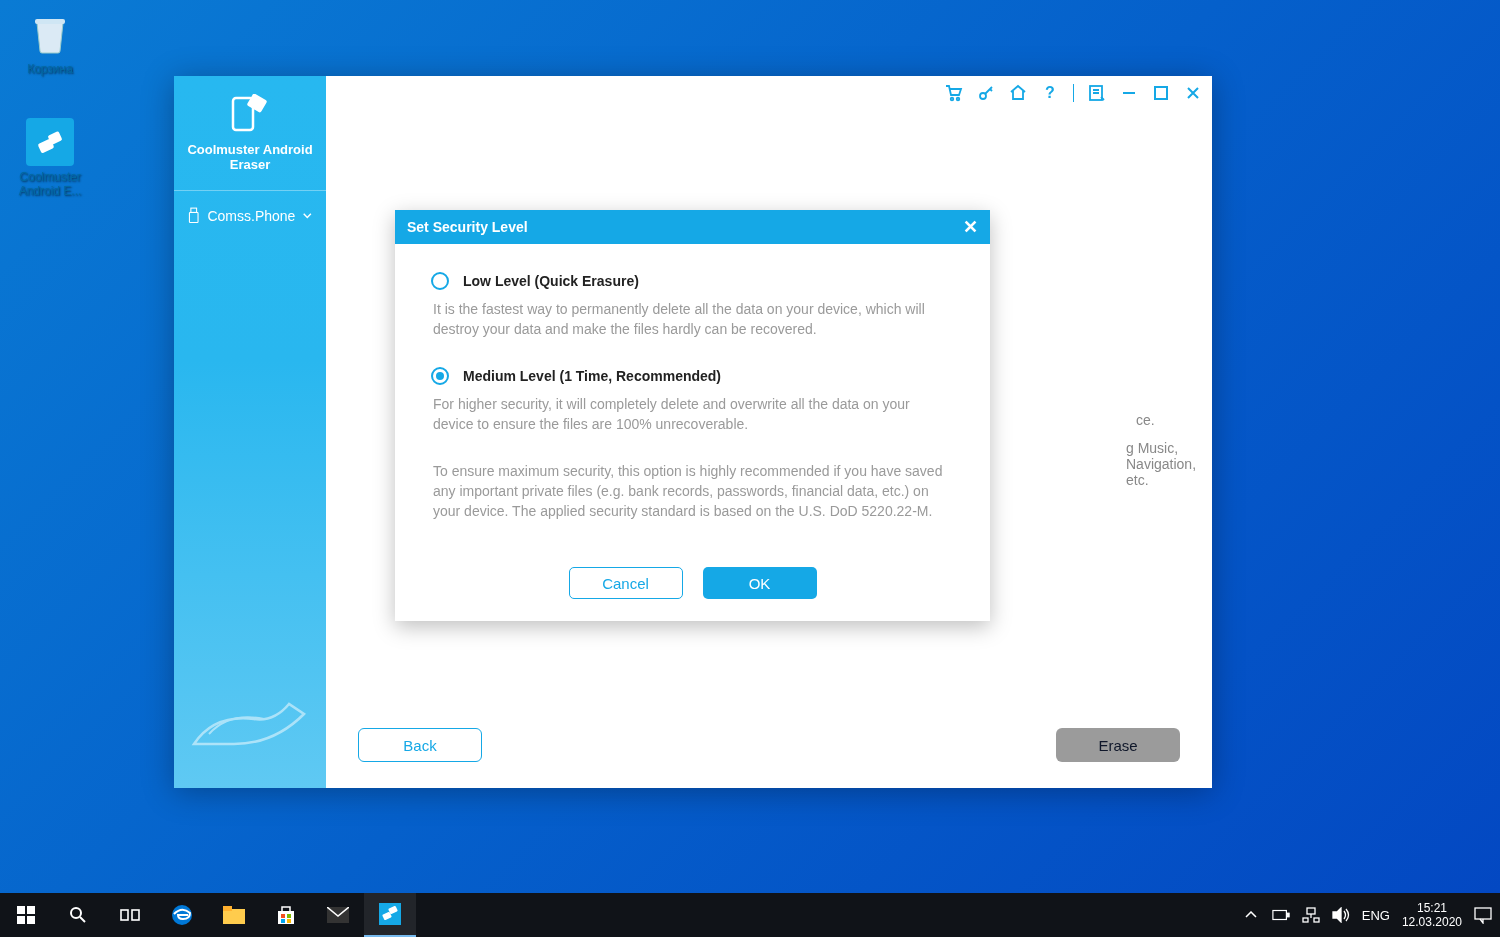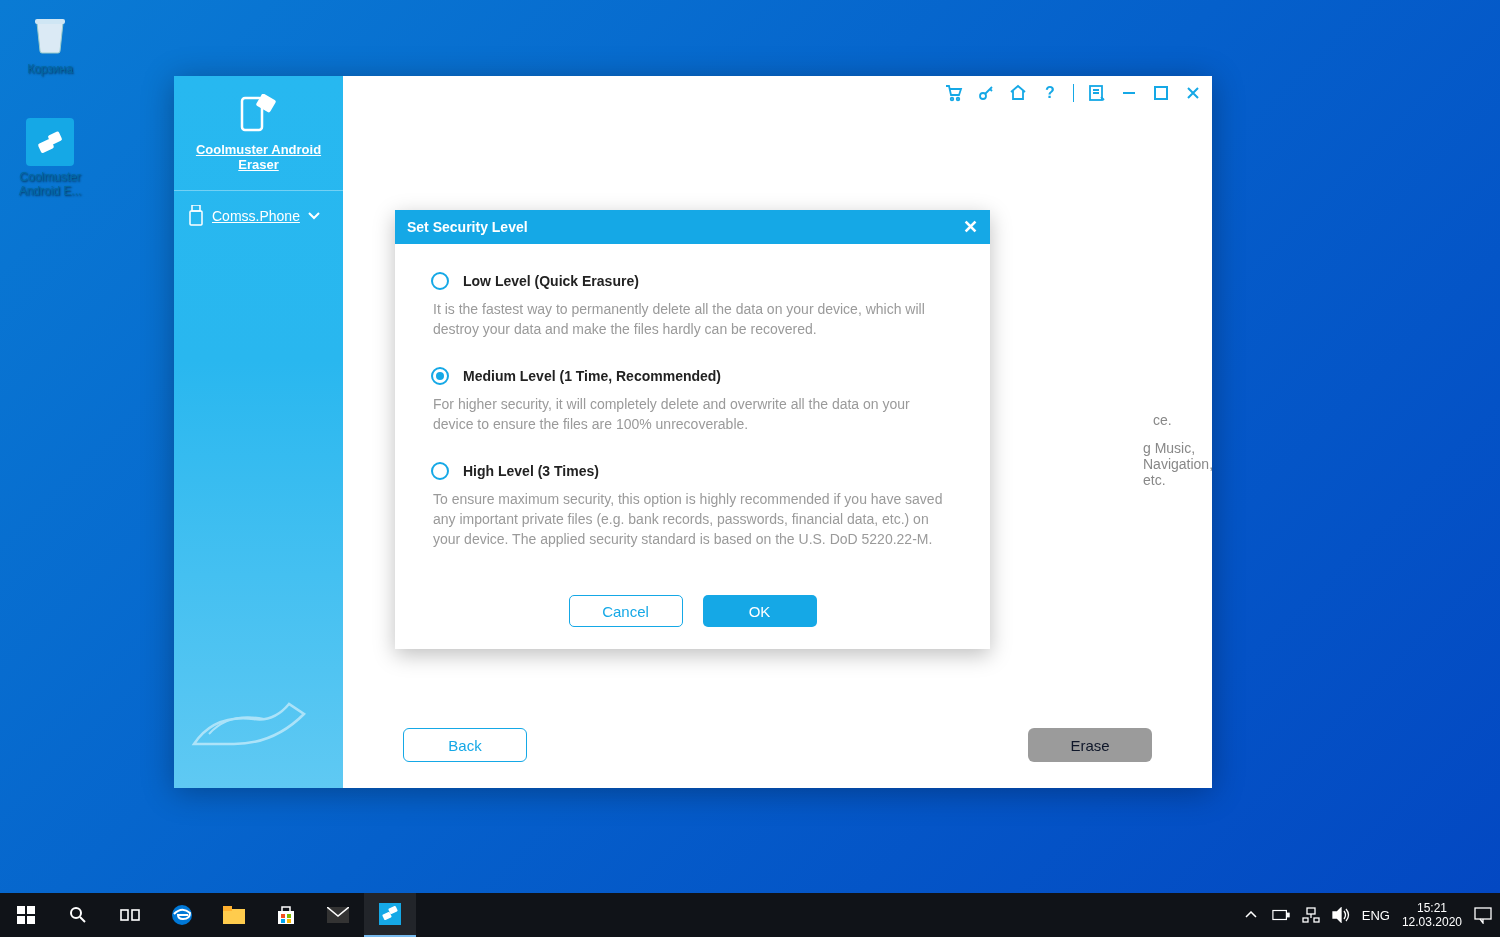--- a/index.html
+++ b/index.html
@@ -7,34 +7,34 @@
 body { background: linear-gradient(135deg, #0a7bd4 0%, #0560cb 50%, #0347c2 100%); position: relative; }
 
 
 .desktop-icon { position: absolute; width: 80px; text-align: center; color: #0369a1; font-size: 12px; }
 .desktop-icon .glyph { width: 48px; height: 48px; margin: 0 auto 4px; display: flex; align-items: center; justify-content: center; }
 .desktop-icon .label { text-shadow: 1px 1px 2px rgba(0,0,0,.6); }
 
 
 .app-window { position: absolute; left: 174px; top: 76px; width: 1038px; height: 712px; background: #fff; box-shadow: 0 4px 30px rgba(0,0,0,.3); display: flex; }
 
-.sidebar { width: 169px; background: linear-gradient(180deg,#27b8f0 0%,#29b7ef 40%,#5fc9f3 100%); color: #fff; position: relative; text-decoration: underline; }
+.sidebar { width: 152px; background: linear-gradient(180deg,#27b8f0 0%,#29b7ef 40%,#5fc9f3 100%); color: #fff; position: relative; }
 .sidebar-logo { text-align: center; padding: 18px 0 6px; }
 .sidebar-logo svg { margin: 0 auto 8px; display: block; }
 .sidebar-title { font-size: 13px; font-weight: 600; }
 .sidebar-sep { border-top: 1px solid rgba(255,255,255,.35); margin: 12px 0 0; }
 .sidebar-device { display: flex; align-items: center; gap: 8px; padding: 14px 14px; font-size: 14px; cursor: pointer; }
 .sidebar-bottom-art { position: absolute; bottom: 10px; left: 0; right: 0; opacity: .5; }
 
 .main { flex: 1; position: relative; background: #fff; }
 .titlebar { position: absolute; top: 8px; right: 10px; display: flex; align-items: center; gap: 14px; color: #15a8e6; }
 .titlebar .sep { width: 1px; height: 18px; background: #15a8e6; }
 .titlebar .tb { width: 18px; height: 18px; display: flex; align-items: center; justify-content: center; cursor: pointer; }
 
-.footer-bar { position: absolute; bottom: 26px; left: 0; right: 0; display: flex; padding: 0 60px; }
+.footer-bar { position: absolute; bottom: 26px; left: 0; right: 0; display: flex; padding: 0 32px; }
 .btn { height: 34px; min-width: 124px; border-radius: 6px; font-size: 15px; display: flex; align-items: center; justify-content: center; cursor: pointer; }
 .btn-outline { border: 1.5px solid #15a8e6; color: #15a8e6; background: #fff; }
 .btn-grey { background: #9b9b9b; color: #0f172a; }
 .btn-blue { background: #15a8e6; color: #fff; }
 
 .bg-text { position: absolute; color: #888; font-size: 14px; }
 
 
 .modal { position: absolute; left: 395px; top: 210px; width: 595px; background: #fff; box-shadow: 0 6px 20px rgba(0,0,0,.25); }
 .modal-header { background: #15a8e6; color: #fff; padding: 6px 12px; font-size: 14px; font-weight: 600; display: flex; align-items: center; }
@@ -182,24 +182,20 @@
       <div class="opt-desc">It is the fastest way to permanently delete all the data on your device, which will destroy your data and make the files hardly can be recovered.</div>
     </div>
     <div class="option">
       <div class="opt-row">
         <div class="radio selected"></div>
         <div class="opt-title">Medium Level (1 Time, Recommended)</div>
       </div>
       <div class="opt-desc">For higher security, it will completely delete and overwrite all the data on your device to ensure the files are 100% unrecoverable.</div>
     </div>
     <div class="option">
-      <div class="opt-row">
-        <div class="radio"></div>
-        <div class="opt-title">High Level (3 Times)</div>
-      </div>
       <div class="opt-desc">To ensure maximum security, this option is highly recommended if you have saved any important private files (e.g. bank records, passwords, financial data, etc.) on your device. The applied security standard is based on the U.S. DoD 5220.22-M.</div>
     </div>
     <div class="modal-actions">
       <div class="btn btn-outline">Cancel</div>
       <div class="btn btn-blue">OK</div>
     </div>
   </div>
 </div>
 
 <div class="taskbar">

